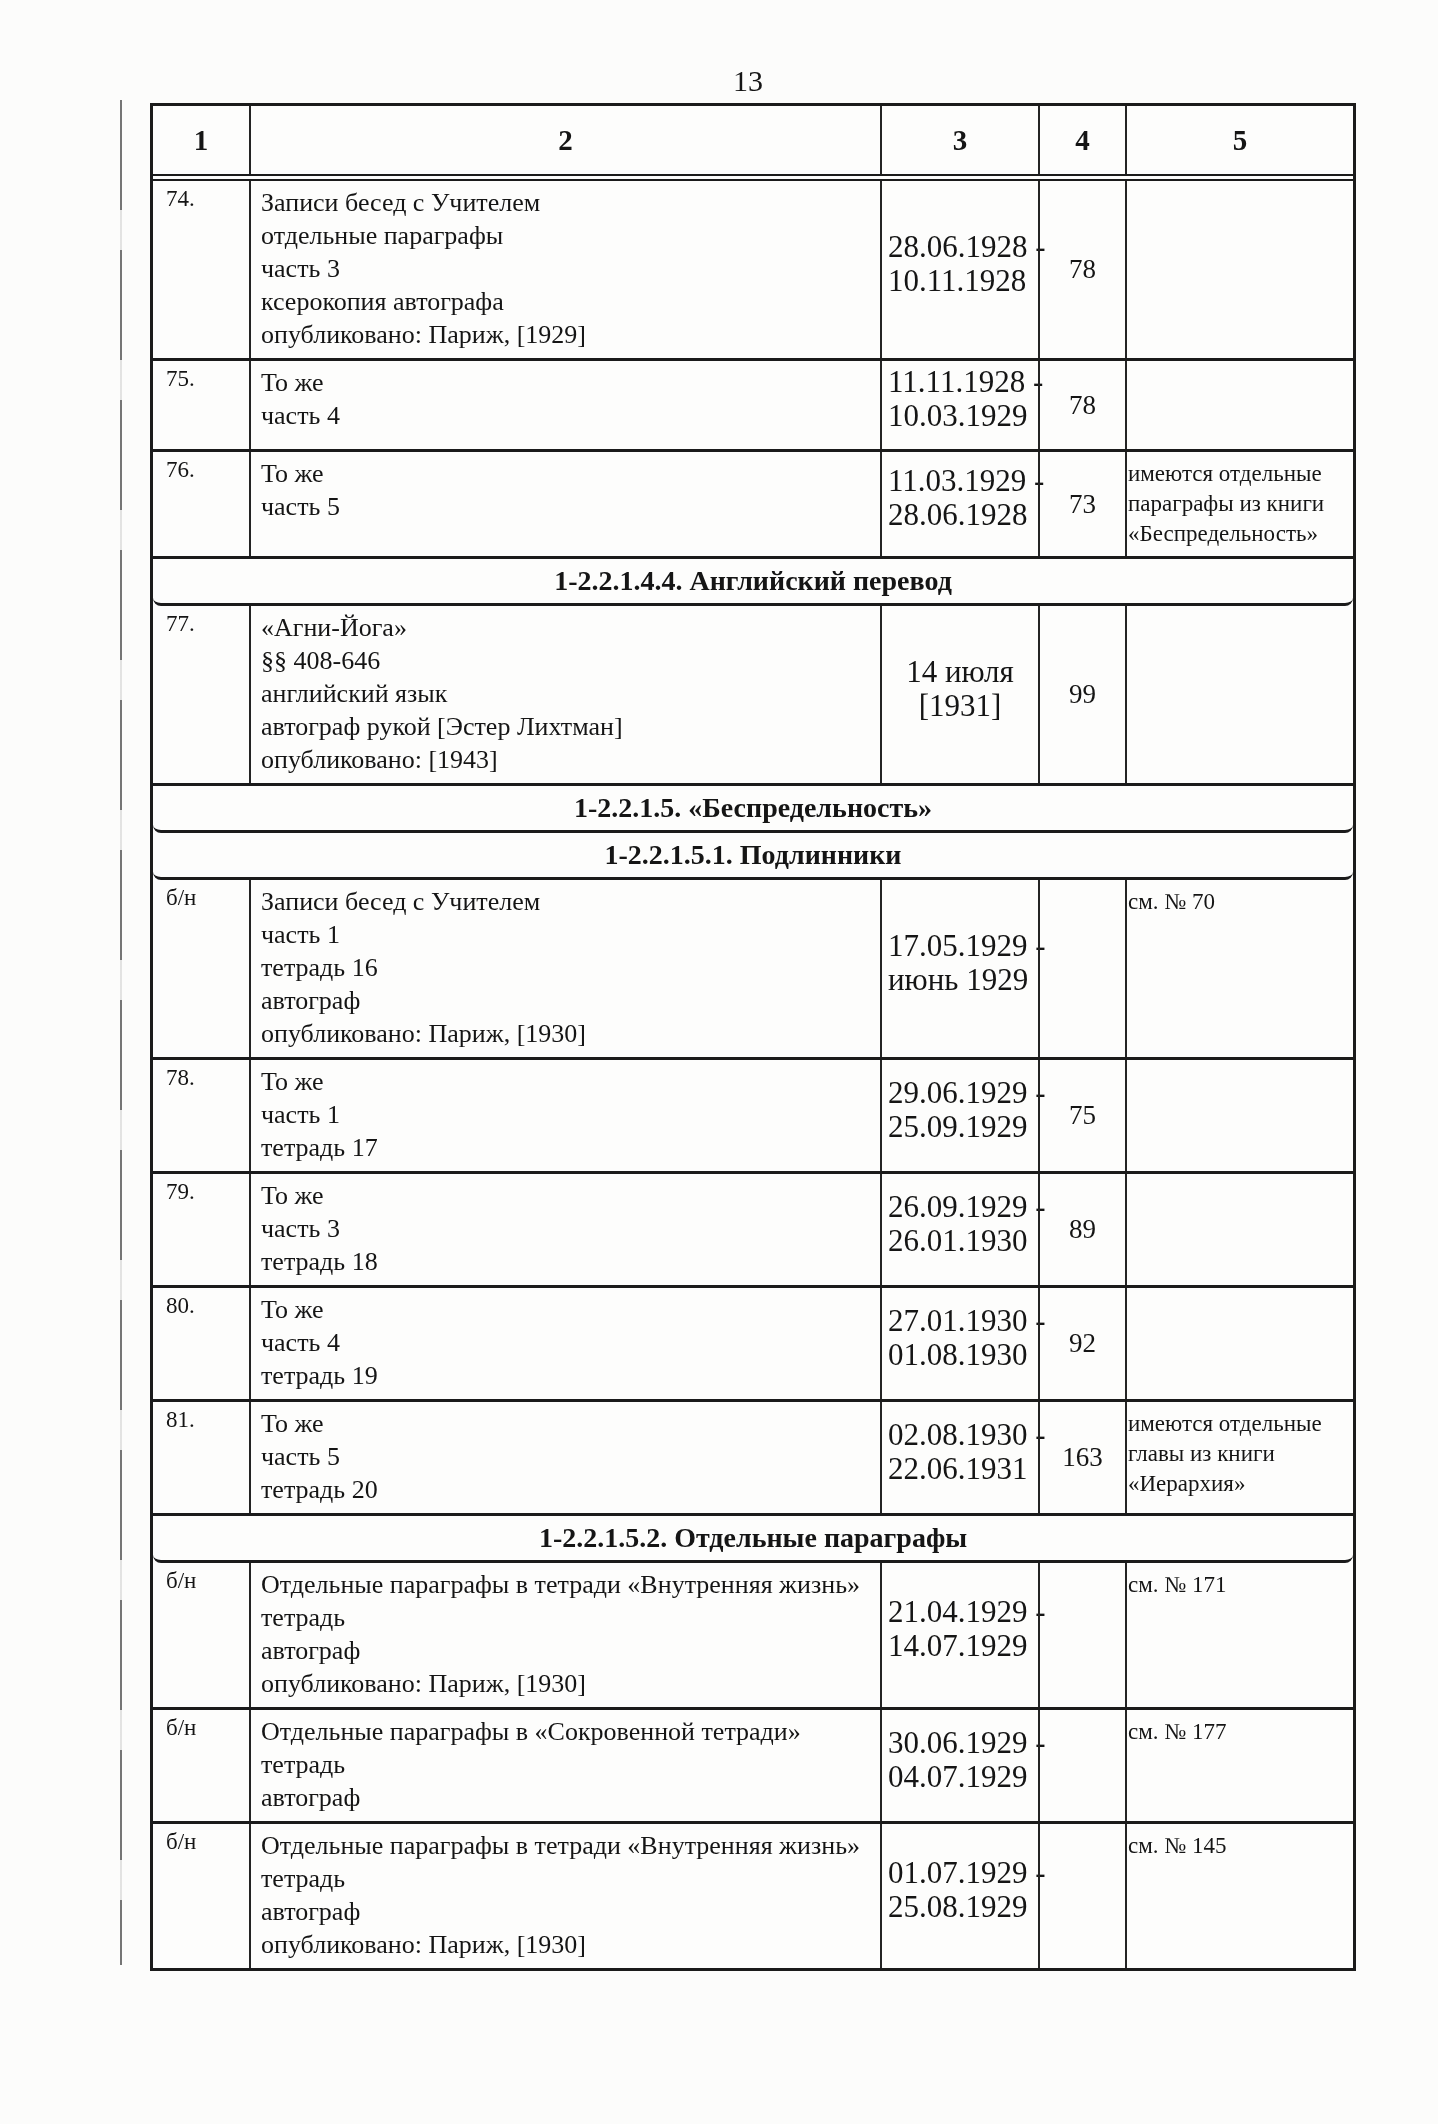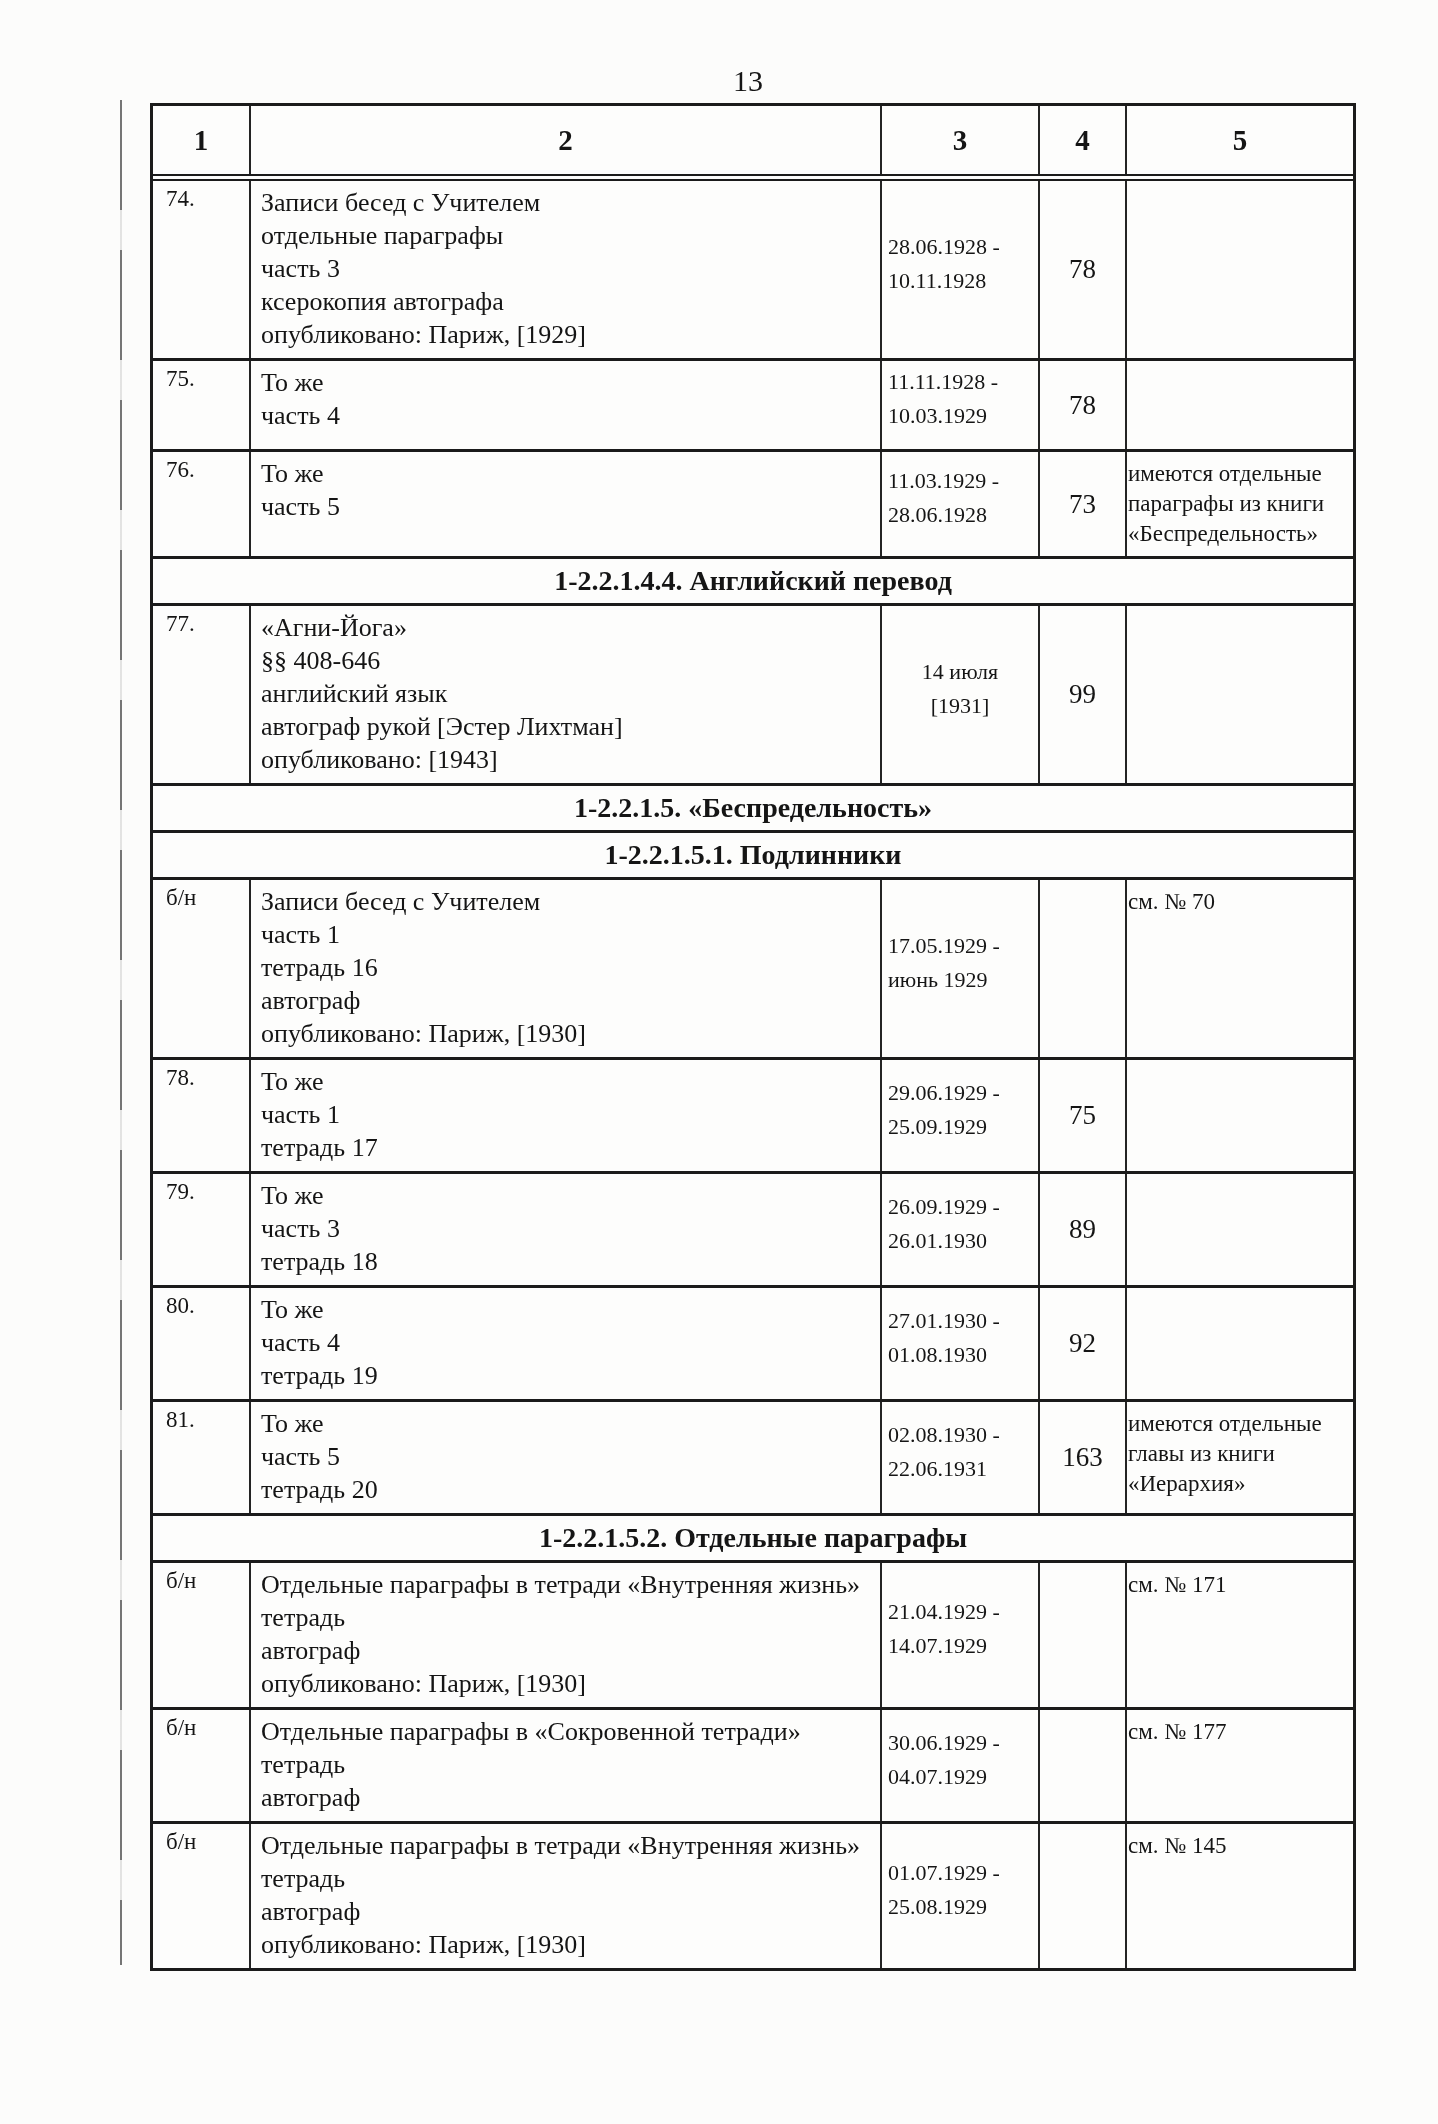--- a/index.html
+++ b/index.html
@@ -49,37 +49,38 @@
     padding:5px 4px 18px 13px;
     font-size:23px;
   }
   .col-desc{
     padding:5px 10px 7px 10px;
     font-size:26px;line-height:33px;
   }
   .col-dates{
     display:flex;align-items:center;
     padding:4px 2px 16px 6px;
-    font-size:22px;line-height:34px;
+    font-size:31px;line-height:34px;
     white-space:nowrap;
   }
   .col-dates.single-date{justify-content:center;text-align:center;padding-left:2px;}
   .col-sheets{
     display:flex;align-items:center;justify-content:center;
     font-size:27px;
   }
   .col-note{
     padding:7px 8px 7px 1px;
     font-size:23px;line-height:30px;
   }
   .section-row{
     display:flex;align-items:center;justify-content:center;
     min-height:44px;
     font-size:28px;font-weight:bold;
     text-align:center;
+    border-radius:8px;
   }
 </style>
 </head>
 <body>
 
 <div class="page-number">13</div>
 <div class="margin-line"></div>
 <div class="arch-table">
     <div class="row header-row">
       <div class="cell header-cell">1</div>

